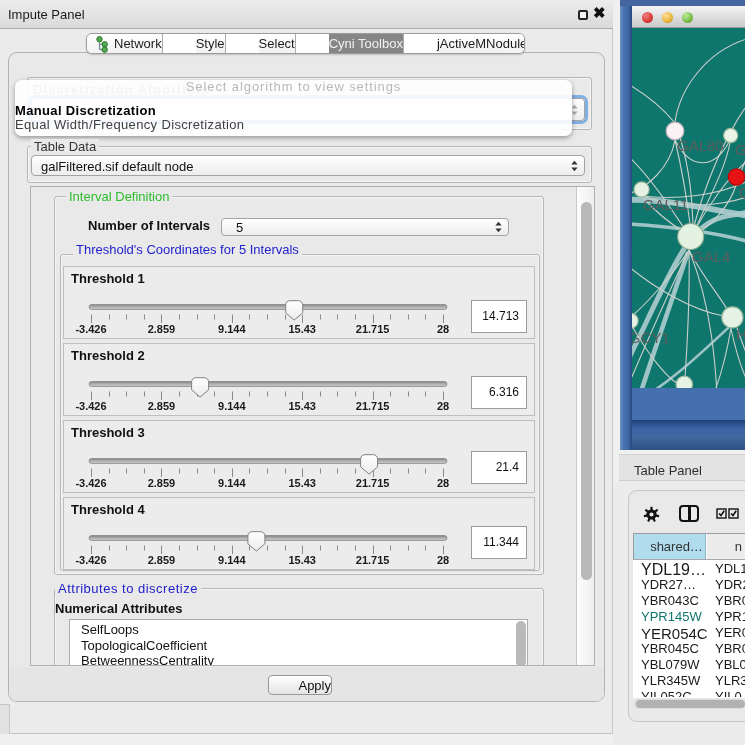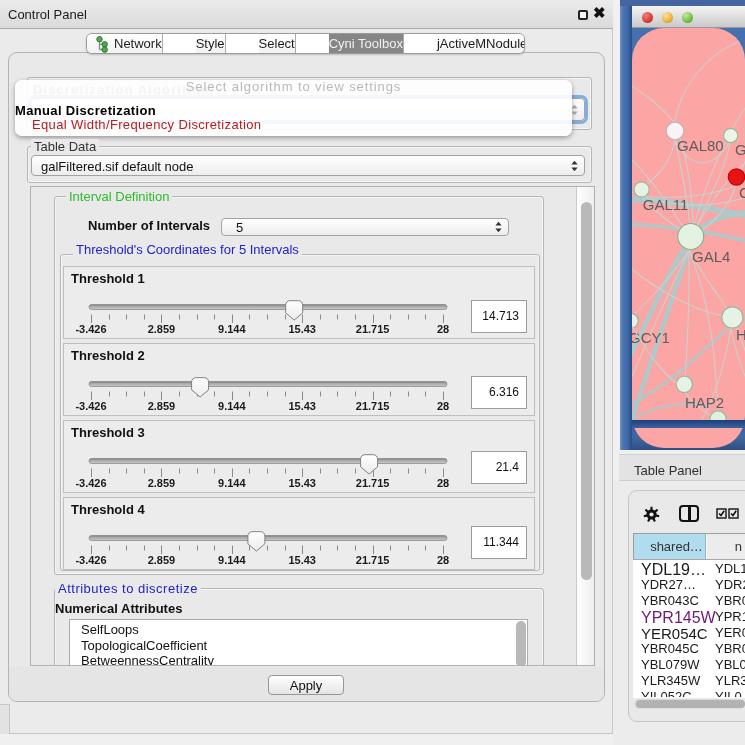--- a/index.html
+++ b/index.html
@@ -54,38 +54,38 @@
 
   button.mac { position:absolute; background:linear-gradient(#ffffff,#e4e4e4);
     border:1px solid #979797; border-radius:4px; font-size:13px; color:#111;
     font-family:"Liberation Sans",sans-serif; }
 
   
   #rframe { left:620px; top:0; width:125px; height:450px; background:#4470ae; }
   #rtitle { left:632px; top:6px; width:113px; height:22px;
     background:linear-gradient(#f5f5f5,#c9c9c9); border-bottom:1px solid #9a9a9a; }
   .light { position:absolute; top:11.5px; width:11px; height:11px; border-radius:50%; }
-  #rcanvas { left:632px; top:28px; width:113px; height:420px; background:#fca5a5; overflow:hidden;border-radius:32px;}
+  #rcanvas { left:632px; top:28px; width:113px; height:360px; background:#0f766e; overflow:hidden;}
   #rshadow { left:632px; top:420px; width:113px; height:8px;
     background:linear-gradient(#1e3f78,#3a62a2); }
 
   #tpbar { left:619px; top:454px; width:126px; height:27px; background:#e3e3e3;
     border-top:1px solid #d2d2d2; border-bottom:1px solid #cdcdcd; }
   #tpbar span { position:absolute; left:15px; top:8px; font-size:13px; color:#2e2e2e; }
   #tablebg { left:613px; top:481px; width:132px; height:264px; background:#ececec; }
   #tcontainer { left:628px; top:490px; width:125px; height:232px; background:#e9e9e9;
     border:1px solid #c6c6c6; border-radius:9px; }
 </style>
 </head>
 <body>
 <div id="page">
 
   <div class="abs" id="lwin"></div>
   <div class="abs" id="titlebar">
-      <span class="t">Control Panel</span>
+      <span class="t">Impute Panel</span>
     </div>
   <div class="abs" id="wbox"></div>
   <div class="abs" id="wclose">✖</div>
 
   <div class="abs" id="mainpanel"></div>
 
   <div class="seg" style="left:86px; top:33px; width:439px;gap:33px;">
     <div style="width:92px;padding-left:9px;">
       <svg width="12" height="18" viewBox="0 0 12 18" style="margin-right:6px;">
         <path d="M3.5 5 L3.5 14.5 M3.5 9.3 L8.5 9.3 M3.5 14.5 L8.5 14.5" stroke="#7a8a9a" stroke-width="1.3" fill="none"></path>
@@ -109,21 +109,21 @@
         <path d="M0.4,7 L3.5,10.8 L6.6,7 Z" fill="#a9a9a9"></path>
       </svg>
   </div>
 
   <div class="abs" id="popup" style="left:15px; top:80px; width:557px; height:56px;
        background:rgba(255,255,255,0.9); border-radius:7px;
        box-shadow:0 2px 5px rgba(0,0,0,0.35);">
     <div style="position:absolute; left:0; top:-1px; width:100%; text-align:center;
          font-size:13px; color:#b9b9b9; letter-spacing:0.9px;">Select algorithm to view settings</div>
     <div style="position:absolute; left:0px; top:23px; font-size:13px; letter-spacing:0.35px; font-weight:bold; color:#000;">Manual Discretization</div>
-    <div style="position:absolute; left:0px; top:36.5px; font-size:13px; letter-spacing:0.35px; color:#b91c1c;margin-left:17px;">Equal Width/Frequency Discretization</div>
+    <div style="position:absolute; left:0px; top:36.5px; font-size:13px; letter-spacing:0.35px; color:#404040;">Equal Width/Frequency Discretization</div>
   </div>
 
   <div class="grp" style="left:27px; top:146px; width:565px; height:37px;"></div>
   <span class="grplab" style="left:31px; top:139px;">Table Data</span>
   <div class="combo" style="left:31px; top:155px; width:554px; height:21px;">
     <span class="txt">galFiltered.sif default node</span>
     <svg class="arr2" width="7" height="11" viewBox="0 0 7 11">
         <path d="M0.4,4 L3.5,0.2 L6.6,4 Z" fill="#333"></path>
         <path d="M0.4,7 L3.5,10.8 L6.6,7 Z" fill="#333"></path>
       </svg>
@@ -340,21 +340,21 @@
     <span class="grplab" style="left:24px; top:394px; color:#2222cc; letter-spacing:0.5px;">Attributes to discretize</span>
     <span class="abs" style="left:24px; top:414px; font-size:13px; font-weight:bold; color:#111;">Numerical Attributes</span>
     <div class="abs" style="left:38px; top:432px; width:459px; height:48px; background:#fff;
          border:1px solid #ababab; font-size:13px; color:#111; overflow:hidden;">
       <div style="padding:2px 0 0 11px; line-height:15.5px;">SelfLoops<br>TopologicalCoefficient<br>BetweennessCentrality</div>
       <div class="scrlthumb" style="right:1px; top:1px; width:10px; height:46px;"></div>
     </div>
   </div>
 
   <div class="abs" style="left:9px; top:667px; width:595px; height:34px; background:#e5e5e5; border-radius:0 0 8px 8px;"></div>
-  <button class="mac" style="left:268px; top:675px; width:76px; height:20px;">Apply</button>
+  <button class="mac" style="left:268px; top:675px; width:64px; height:20px;text-align:right;">Apply</button>
 
 
   <div class="abs" style="left:0;top:704px;width:10px;height:30px;background:#e2e2e2;border-top:1px solid #c6c6c6;border-right:1px solid #c6c6c6;"></div>
 
   <div class="abs" id="rframe"></div>
   <div class="abs" style="left:620px;top:0;width:12px;height:450px;
     background:linear-gradient(90deg,#7290bf 0%,#4872b0 30%,#3f69aa 65%,#2b4b7f 100%);"></div>
   <div class="abs" style="left:632px;top:427px;width:113px;height:23px;
     background:linear-gradient(#3a63a4 0%,#40689f 45%,#2e4f82 100%);"></div>
   <div class="abs" style="left:620px;top:0;width:125px;height:6px;background:#44659f;"></div>
@@ -442,21 +442,21 @@
  font-size:13px;color:#333;text-align:right;line-height:25px;padding-right:3px;">n</div>
   <div class="abs" style="left:634px;top:559px;width:111px;height:1px;background:#a8a8a8;"></div>
   <div class="abs" style="left:633px;top:560px;width:112px;height:138px;background:#fff;overflow:hidden;"></div>
   <div class="abs" style="left:633px;top:560px;width:112px;height:137px;overflow:hidden;">
       <div class="abs" style="left:8px;top:1px;font-size:16px;color:#1a1a1a;">YDL19…</div>
       <div class="abs" style="left:82px;top:1px;font-size:13px;color:#1a1a1a;">YDL1</div>
       <div class="abs" style="left:8px;top:17px;font-size:13px;color:#1a1a1a;">YDR27…</div>
       <div class="abs" style="left:82px;top:17px;font-size:13px;color:#1a1a1a;">YDR2</div>
       <div class="abs" style="left:8px;top:33px;font-size:13px;color:#1a1a1a;">YBR043C</div>
       <div class="abs" style="left:82px;top:33px;font-size:13px;color:#1a1a1a;">YBR0</div>
-      <div class="abs" style="left:8px;top:49px;font-size:16px;color:#701a75;">YPR145W</div>
+      <div class="abs" style="left:8px;top:49px;font-size:13px;color:#0f766e;">YPR145W</div>
       <div class="abs" style="left:82px;top:49px;font-size:13px;color:#1a1a1a;">YPR1</div>
       <div class="abs" style="left:8px;top:65px;font-size:15px;color:#1a1a1a;">YER054C</div>
       <div class="abs" style="left:82px;top:65px;font-size:13px;color:#1a1a1a;">YER0</div>
       <div class="abs" style="left:8px;top:81px;font-size:13px;color:#1a1a1a;">YBR045C</div>
       <div class="abs" style="left:82px;top:81px;font-size:13px;color:#1a1a1a;">YBR0</div>
       <div class="abs" style="left:8px;top:97px;font-size:13px;color:#1a1a1a;">YBL079W</div>
       <div class="abs" style="left:82px;top:97px;font-size:13px;color:#1a1a1a;">YBL0</div>
       <div class="abs" style="left:8px;top:113px;font-size:13px;color:#1a1a1a;">YLR345W</div>
       <div class="abs" style="left:82px;top:113px;font-size:13px;color:#1a1a1a;">YLR3</div>
       <div class="abs" style="left:8px;top:129px;font-size:13px;color:#1a1a1a;">YIL052C</div>

